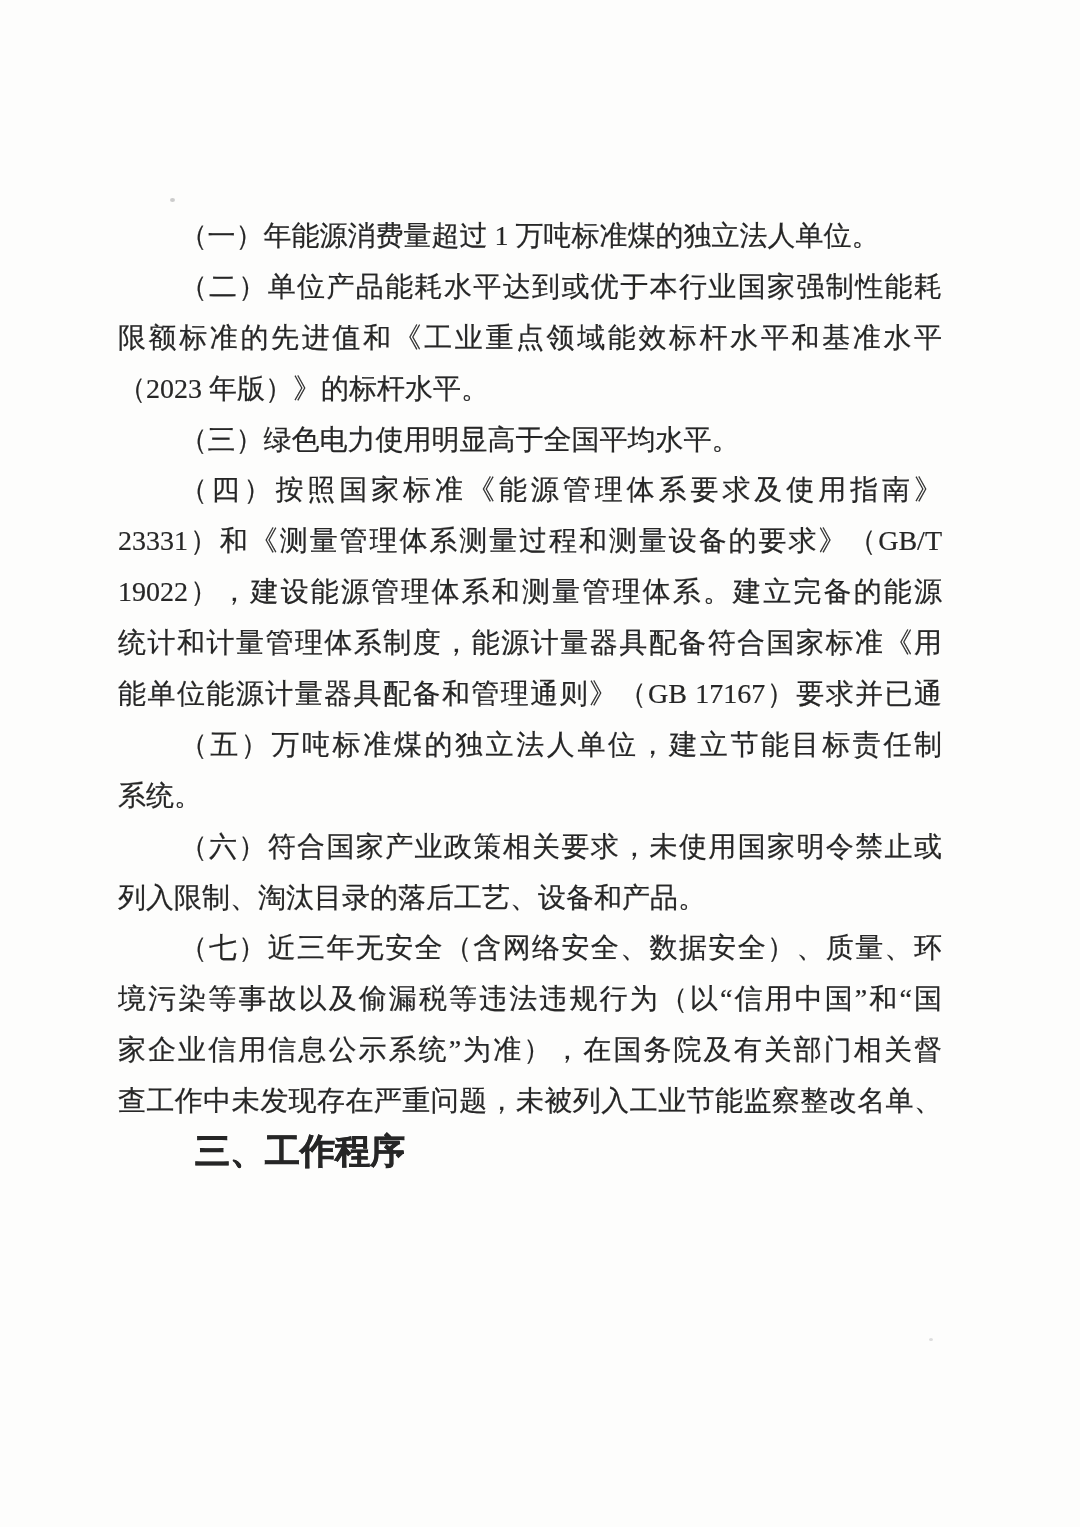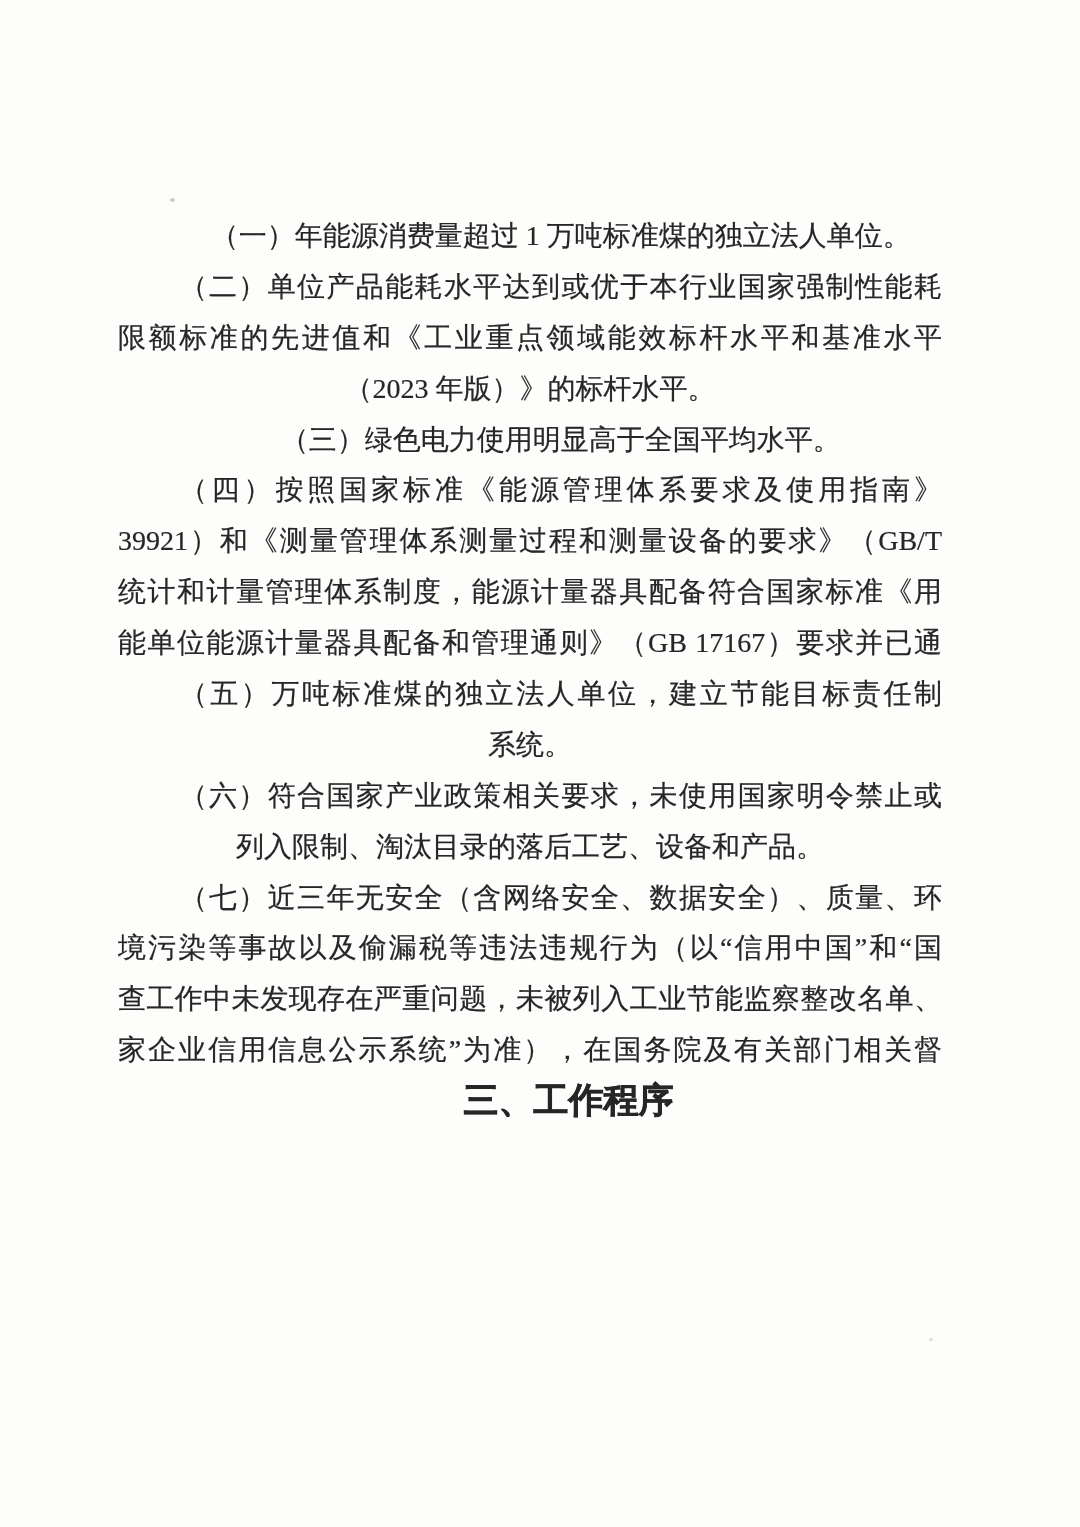--- a/index.html
+++ b/index.html
@@ -25,21 +25,21 @@
     left: 118px;
     top: 211px;
     width: 824px;
     color: var(--ink);
   }
   .line {
     font-size: 28px;
     line-height: 50.9px;
     height: 50.9px;
     white-space: nowrap;
-    text-align: center;
+    text-align: left;
     
     -webkit-text-stroke: 0.2px var(--ink);
   }
   .line.indent {
     text-indent: 2.2em;
   }
   .line.fill {
     white-space: normal;
     text-align: justify;
     text-align-last: justify;
@@ -64,26 +64,27 @@
 <div class="page">
   <div class="speck speck-1"></div>
   <div class="speck speck-2"></div>
   <div class="text-block" id="doc-lines">
       <div class="line indent">（一）年能源消费量超过 1 万吨标准煤的独立法人单位。</div>
       <div class="line indent fill">（二）单位产品能耗水平达到或优于本行业国家强制性能耗</div>
       <div class="line fill">限额标准的先进值和《工业重点领域能效标杆水平和基准水平</div>
       <div class="line">（2023 年版）》的标杆水平。</div>
       <div class="line indent">（三）绿色电力使用明显高于全国平均水平。</div>
       <div class="line indent fill">（四）按照国家标准《能源管理体系要求及使用指南》（GB/T</div>
-      <div class="line fill">39921）和《测量管理体系测量过程和测量设备的要求》（GB/T</div>
+      <div class="line fill">23331）和《测量管理体系测量过程和测量设备的要求》（GB/T</div>
+      <div class="line fill">19022），建设能源管理体系和测量管理体系。建立完备的能源</div>
       <div class="line fill">统计和计量管理体系制度，能源计量器具配备符合国家标准《用</div>
       <div class="line fill">能单位能源计量器具配备和管理通则》（GB 17167）要求并已通</div>
       <div class="line indent fill">（五）万吨标准煤的独立法人单位，建立节能目标责任制</div>
       <div class="line">系统。</div>
       <div class="line indent fill">（六）符合国家产业政策相关要求，未使用国家明令禁止或</div>
       <div class="line">列入限制、淘汰目录的落后工艺、设备和产品。</div>
       <div class="line indent fill">（七）近三年无安全（含网络安全、数据安全）、质量、环</div>
       <div class="line fill">境污染等事故以及偷漏税等违法违规行为（以“信用中国”和“国</div>
+      <div class="line fill">家企业信用信息公示系统”为准），在国务院及有关部门相关督</div>
       <div class="line fill">查工作中未发现存在严重问题，未被列入工业节能监察整改名单、</div>
-      <div class="line fill">家企业信用信息公示系统”为准），在国务院及有关部门相关督</div>
       <div class="line indent bold">三、工作程序</div>
     </div>
 </div>
 
 </body></html>

